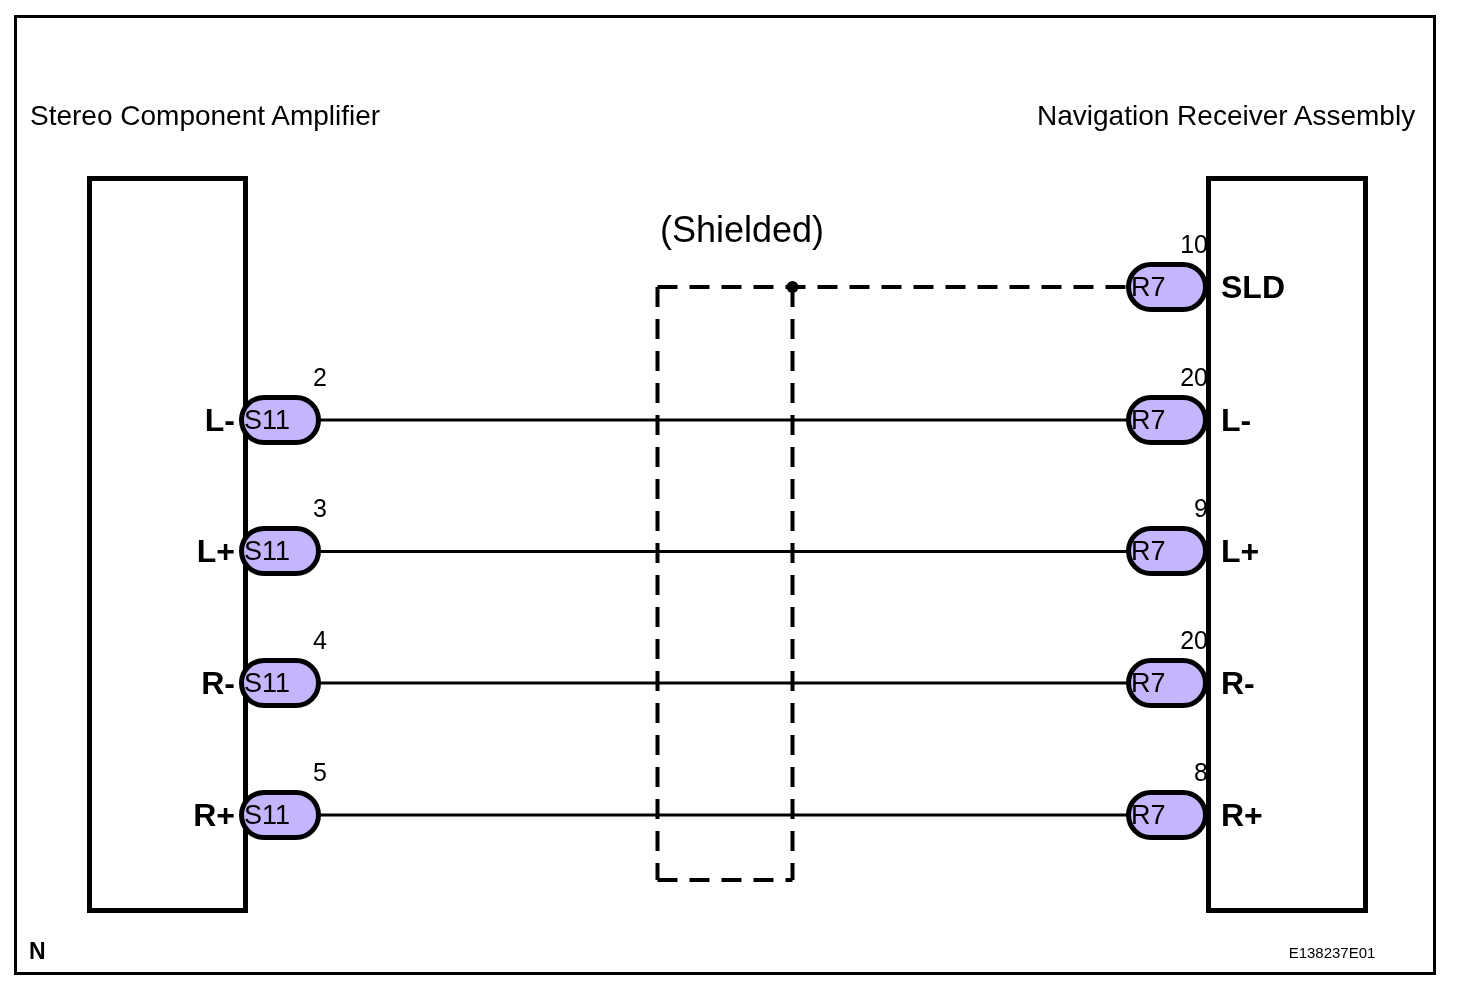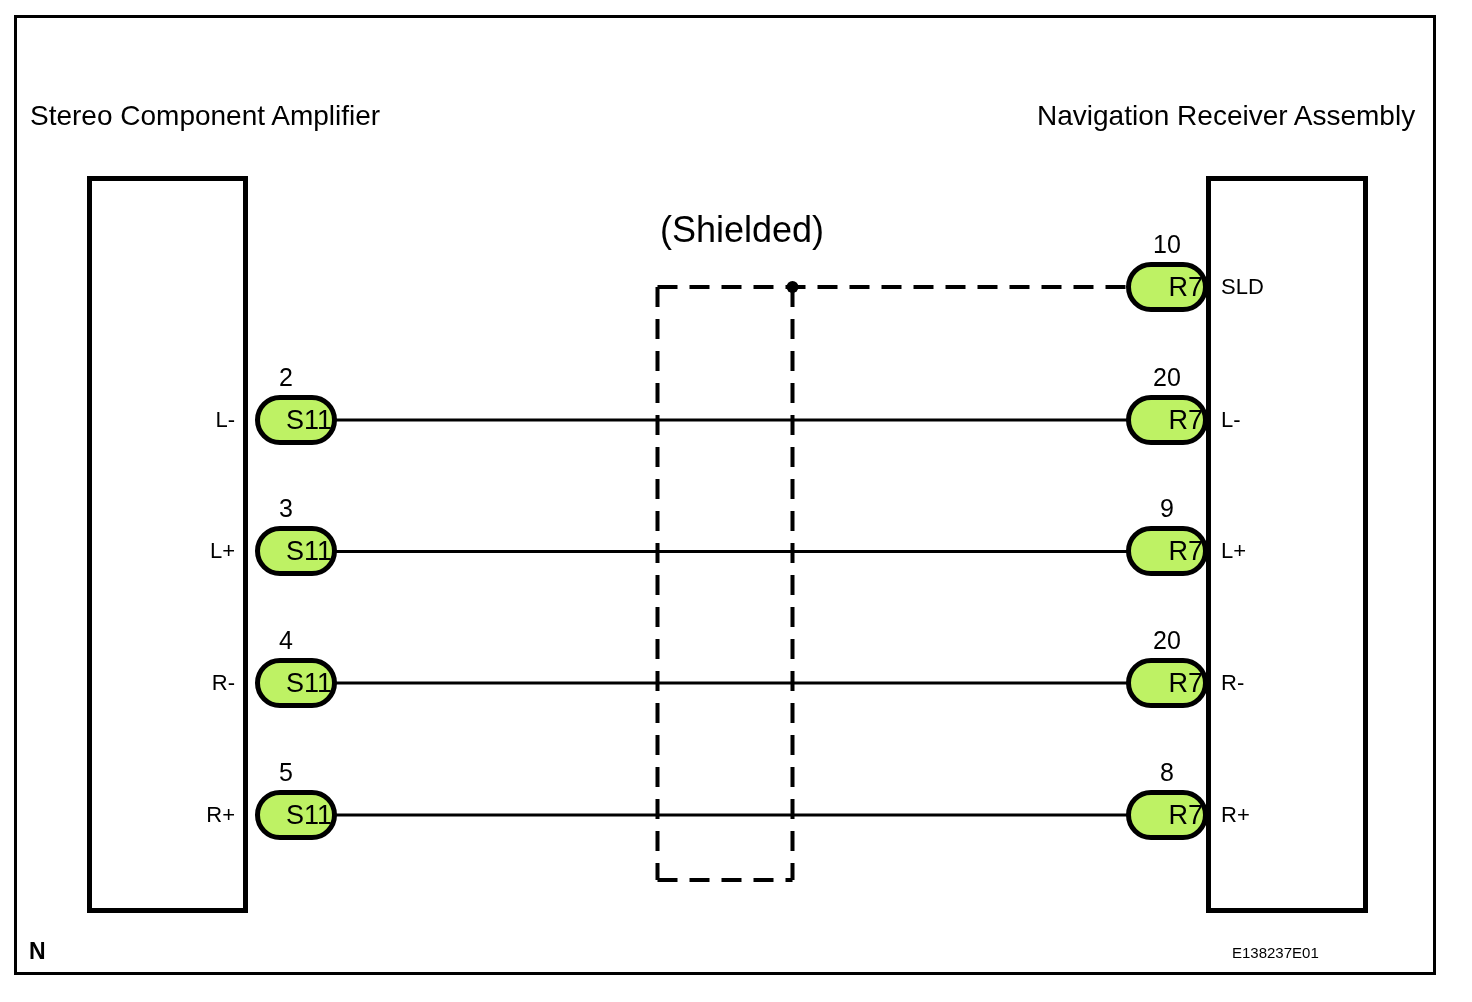--- a/index.html
+++ b/index.html
@@ -56,44 +56,45 @@
     font-size: 36px;
     line-height: 32px;
     white-space: nowrap;
   }
   .pin-number {
     position: absolute;
     width: 82px;
     height: 28px;
     font-size: 25px;
     line-height: 28px;
-    text-align: center;
+    text-align: right;
   }
   .pin-number.pn-left { left: 245px; }
   .pin-number.pn-right { left: 1126px; }
   .pill {
     position: absolute;
     width: 82px;
     height: 50px;
     border: 5px solid #000000;
     border-radius: 25px;
     box-sizing: border-box;
-    background: #bef264;
+    background: #c4b5fd;
     font-size: 27px;
     line-height: 40px;
-    text-align: right;
+    text-align: left;
   }
-  .pill.pill-left { left: 255px; }
+  .pill.pill-left { left: 239px; }
   .pill.pill-right { left: 1126px; }
   .signal-label {
     position: absolute;
     height: 32px;
-    font-size: 22px;
+    font-size: 32px;
     line-height: 32px;
     white-space: nowrap;
+    font-weight: bold;
   }
   .signal-label.sl-left {
     left: 95px;
     width: 140px;
     text-align: right;
   }
   .signal-label.sl-right {
     left: 1221px;
     text-align: left;
   }
@@ -105,21 +106,21 @@
     font-weight: bold;
     line-height: 26px;
   }
   .figure-code {
     position: absolute;
     left: 1232px;
     top: 944px;
     width: 200px;
     font-size: 15px;
     line-height: 18px;
-    text-align: left;
+    text-align: center;
   }
 </style>
 </head>
 <body>
 
 <div class="canvas">
 
   <div class="outer-border"></div>
 
   <div class="component-title title-right">Navigation Receiver Assembly</div>

